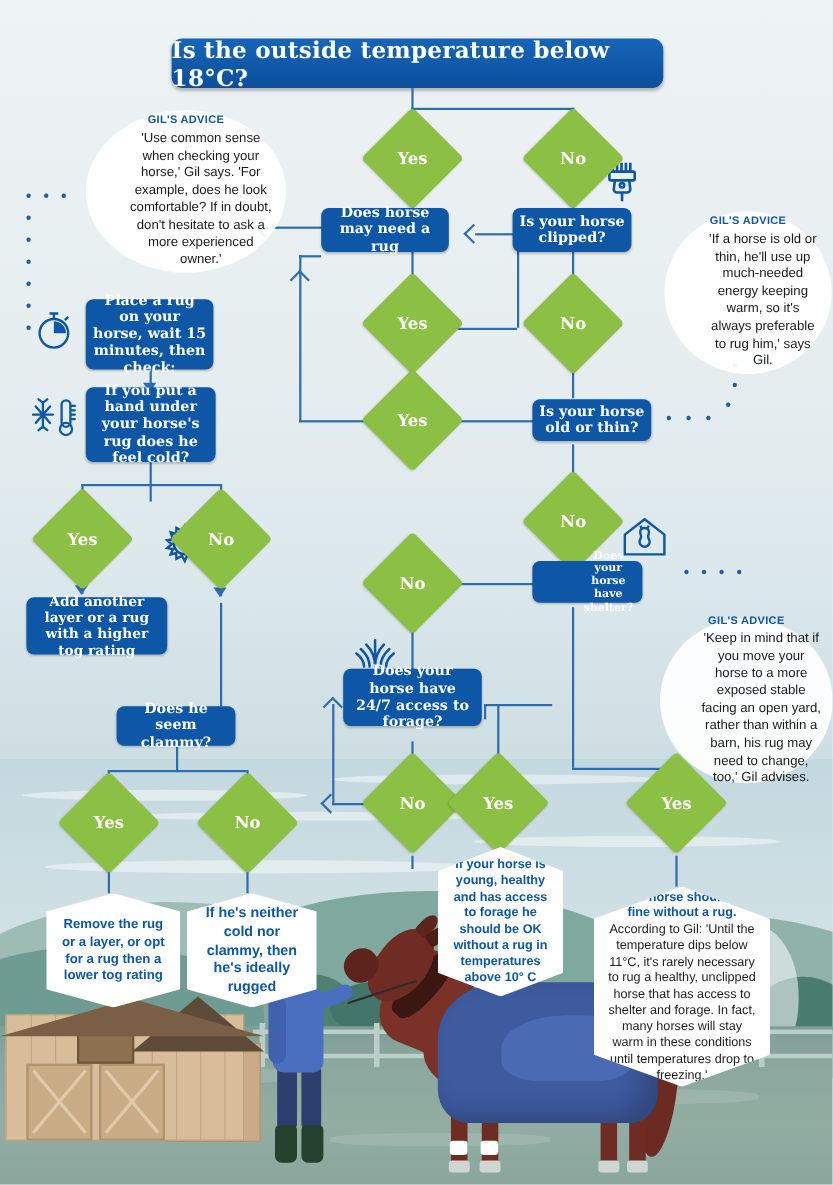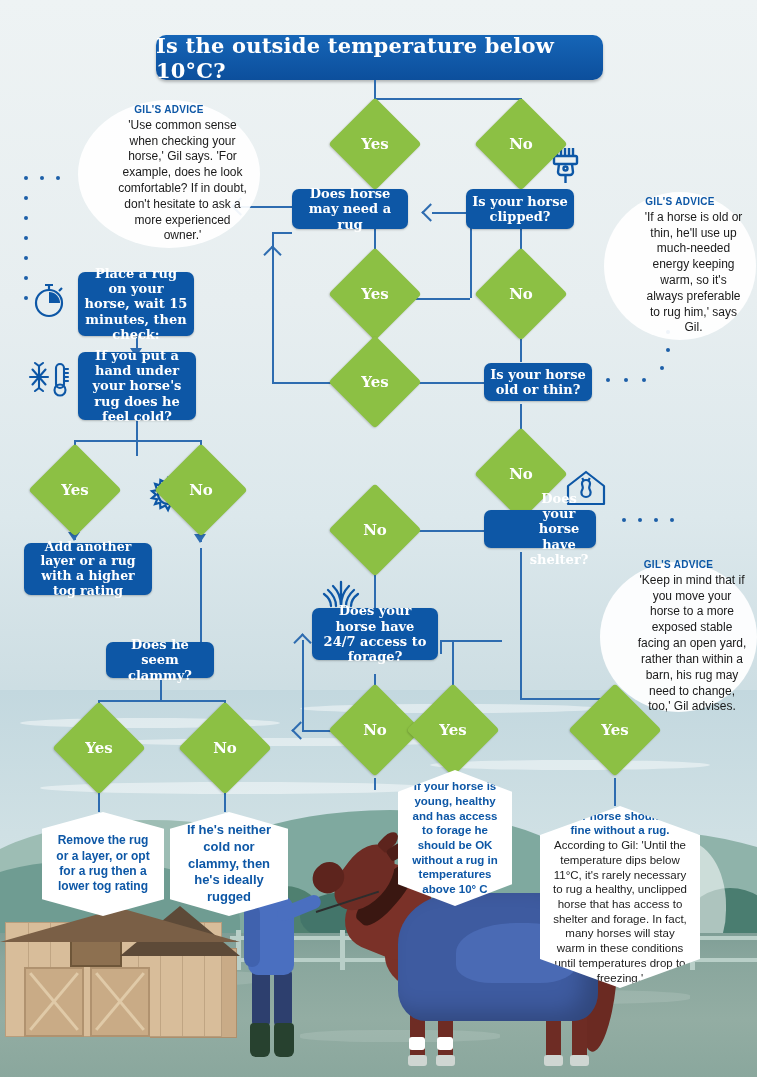--- a/index.html
+++ b/index.html
@@ -217,21 +217,21 @@
       <div class="pboot" style="left:44px;top:158px;"></div>
       <div class="ptorso"></div>
       <div class="parm2"></div>
       <div class="parm"></div>
       <div class="phead"></div>
       <div class="phat"></div>
       <div class="rope" style="left:86px;top:46px;width:66px;transform:rotate(-18deg);"></div>
     </div>
   </div>
 
-  <div class="title">Is the outside temperature below 10°C?</div>
+  <div class="title">Is the outside temperature below 18°C?</div>
 
   <div class="ln lnv" style="left:374px;top:80px;height:20px;"></div>
   <div class="ln lnh" style="left:374px;top:98px;width:148px;"></div>
   <div class="ln lnv" style="left:374px;top:98px;height:18px;"></div>
   <div class="ln lnv" style="left:520px;top:98px;height:18px;"></div>
 
   <div class="ln lnv" style="left:374px;top:174px;height:16px;"></div>
   <div class="ln lnv" style="left:520px;top:174px;height:16px;"></div>
 
   <div class="ln lnv" style="left:374px;top:228px;height:30px;"></div>
@@ -450,21 +450,21 @@
   <div class="diamond" style="left:582px;top:697px;">
     <span>Yes</span>
   </div>
 
   <div class="node" style="left:292px;top:189px;width:116px;height:40px;font-size:13px;">Does horse may need a rug</div>
 
   <div class="node" style="left:466px;top:189px;width:108px;height:40px;font-size:13px;">Is your horse clipped?</div>
 
   <div class="node" style="left:484px;top:363px;width:108px;height:38px;font-size:13px;text-align:center;">Is your horse old or thin?</div>
 
-  <div class="node" style="left:484px;top:510px;width:112px;height:38px;font-size:13px;padding-left:44px;">Does your horse have shelter?</div>
+  <div class="node" style="left:484px;top:510px;width:100px;height:38px;font-size:10px;padding-left:44px;">Does your horse have shelter?</div>
 
   <div class="node" style="left:312px;top:608px;width:126px;height:52px;font-size:13px;">Does your horse have 24/7 access to forage?</div>
 
   <div class="node" style="left:78px;top:272px;width:116px;height:64px;font-size:13px;">Place a rug on your horse, wait 15 minutes, then check:</div>
 
   <div class="node" style="left:78px;top:352px;width:118px;height:68px;font-size:13px;">If you put a hand under your horse's rug does he feel cold?</div>
 
   <div class="node" style="left:24px;top:543px;width:128px;height:52px;font-size:12.5px;">Add another layer or a rug with a higher tog rating</div>
 
   <div class="node" style="left:106px;top:642px;width:108px;height:36px;font-size:13px;">Does he seem clammy?</div>

